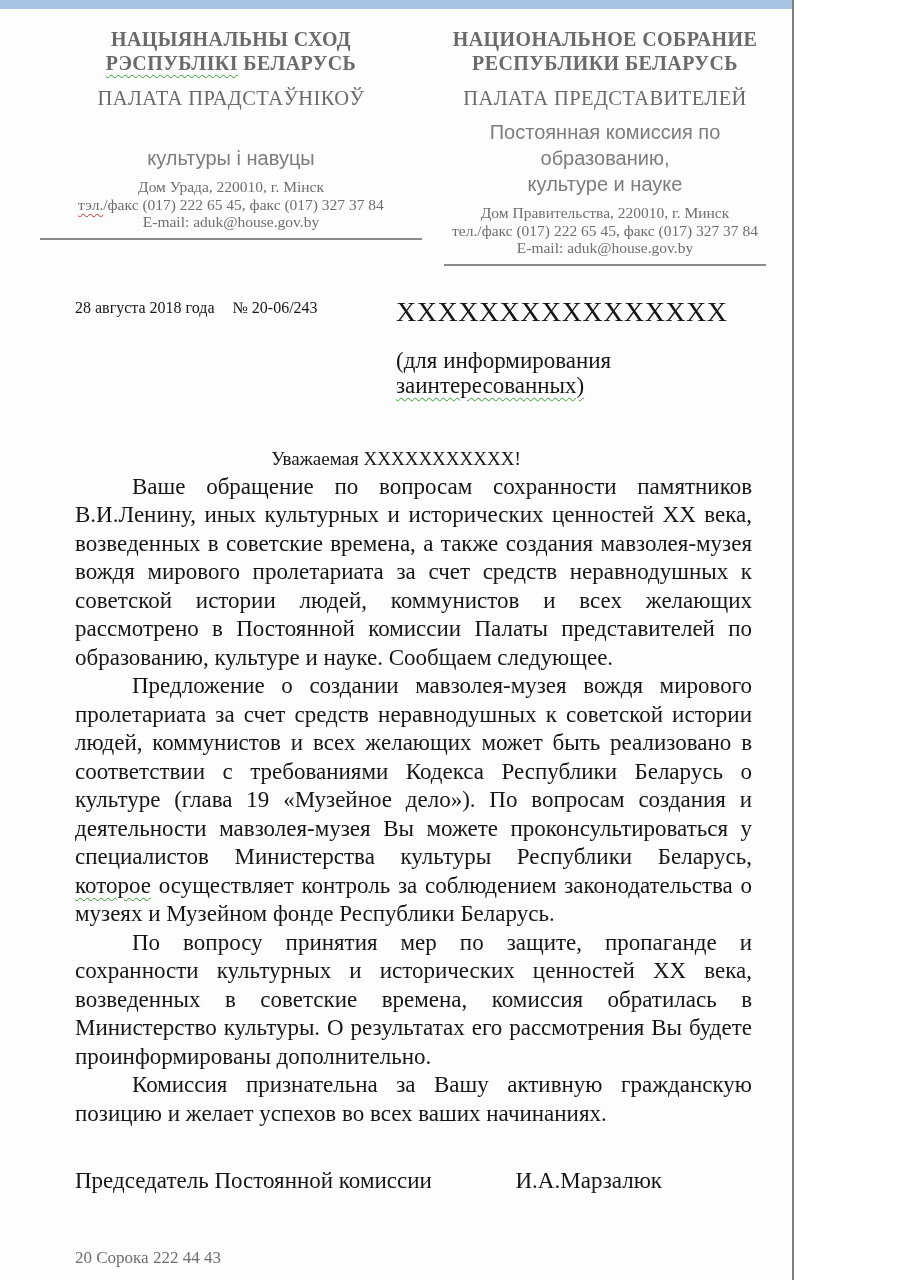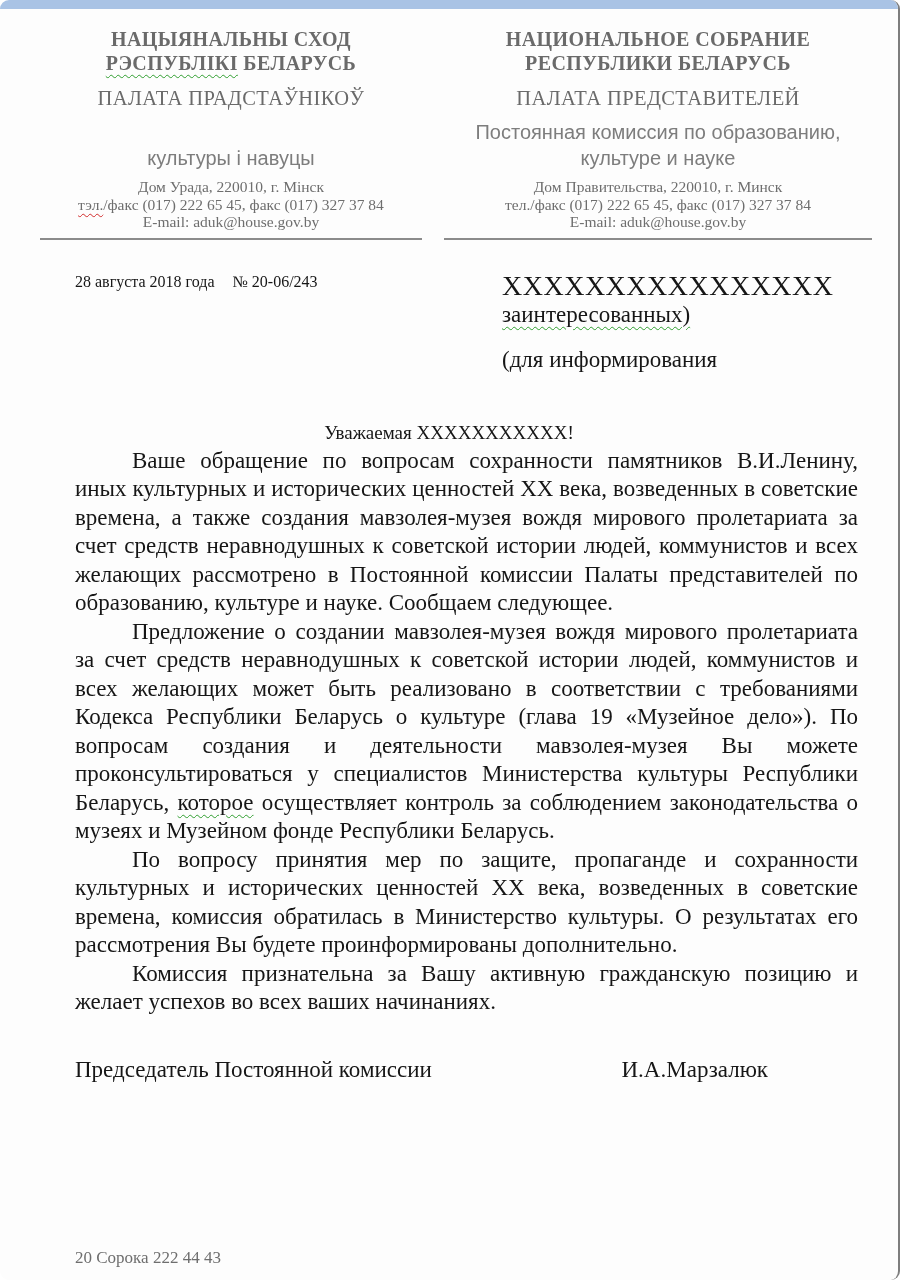--- a/index.html
+++ b/index.html
@@ -1,26 +1,25 @@
 <!DOCTYPE html>
 <html><head>
 <meta charset="utf-8">
 <style>
   html, body { margin: 0; padding: 0; background: #ffffff; }
   .screen {
     position: relative;
-    width: 900px;
+    width: 794px;
     height: 1280px;
     background: #fdfdfd;
     overflow: hidden;
     font-family: "Liberation Serif", serif;
     color: #161616;
     box-sizing: border-box;
     border-right: 2px solid #7e7e7e;
-    border-radius: 9px;
   }
   .top-bar {
     position: absolute;
     top: 0; left: 0;
     width: 100%; height: 9px;
     background: #a9c3e5;
   }
 
   
   .letterhead { display: flex; padding: 28px 26px 0 40px; }
@@ -128,24 +127,24 @@
       <hr class="lh-divider">
     </div>
   </header>
 
   <div class="ref-row">
     <div class="ref-left">
       <span>28 августа 2018 года</span><span class="ref-num">№ 20-06/243</span>
     </div>
     <div class="recipient">
       <div class="recipient-name">ХХХХХХХХХХХХХХХХ</div>
+      <div class="recipient-note first">(для информирования</div>
       <div class="recipient-note">
         <span class="sq-green">заинтересованных)</span>
       </div>
-      <div class="recipient-note first">(для информирования</div>
     </div>
   </div>
 
   <div class="salutation">Уважаемая ХХХХХХХХХХХ!</div>
 
   <div class="body-text">
     <p>Ваше обращение по вопросам сохранности памятников В.И.Ленину, иных культурных и исторических ценностей ХХ века, возведенных в советские времена, а также создания мавзолея-музея вождя мирового пролетариата за счет средств неравнодушных к советской истории людей, коммунистов и всех желающих рассмотрено в Постоянной комиссии Палаты представителей по образованию, культуре и науке. Сообщаем следующее.</p>
     <p><span>Предложение о создании мавзолея-музея вождя мирового пролетариата за счет средств неравнодушных к советской истории людей, коммунистов и всех желающих может быть реализовано в соответствии с требованиями Кодекса Республики Беларусь о культуре (глава 19 «Музейное дело»). По вопросам создания и деятельности мавзолея-музея Вы можете проконсультироваться у специалистов Министерства культуры Республики Беларусь, </span><span class="sq-green">которое</span><span> осуществляет контроль за соблюдением законодательства о музеях и Музейном фонде Республики Беларусь.</span></p>
     <p>По вопросу принятия мер по защите, пропаганде и сохранности культурных и исторических ценностей ХХ века, возведенных в советские времена, комиссия обратилась в Министерство культуры. О результатах его рассмотрения Вы будете проинформированы дополнительно.</p>
     <p>Комиссия признательна за Вашу активную гражданскую позицию и желает успехов во всех ваших начинаниях.</p>

